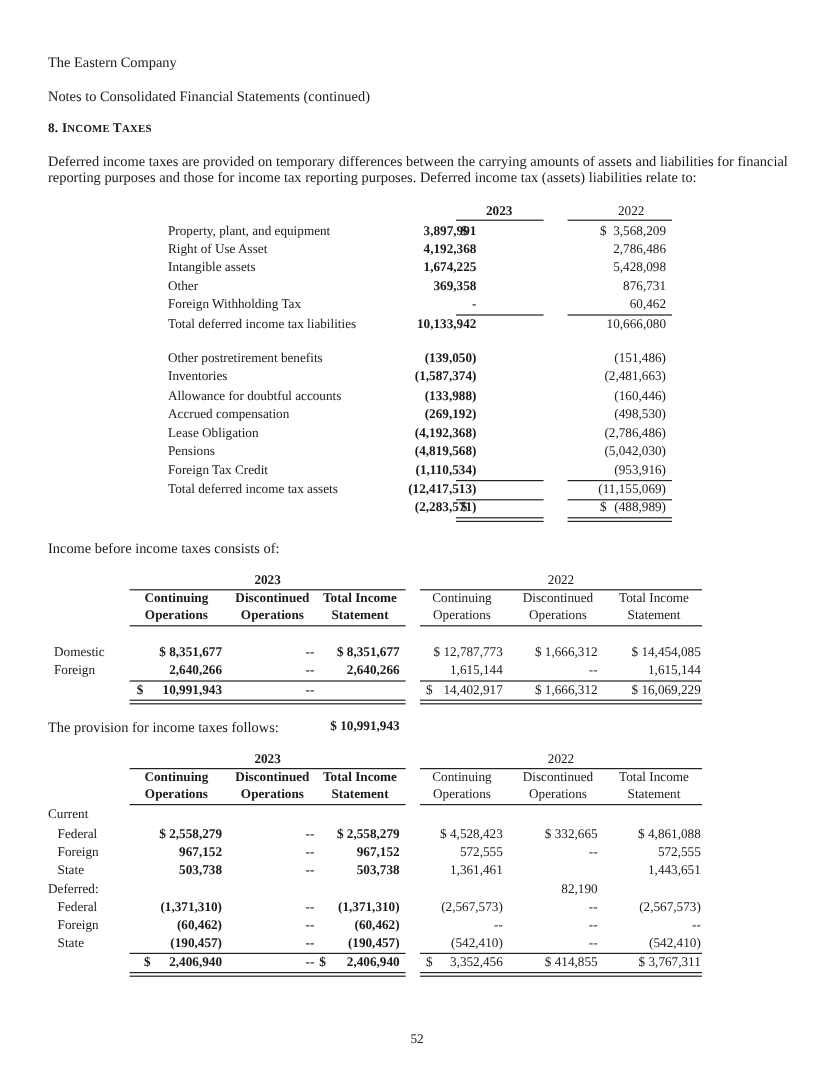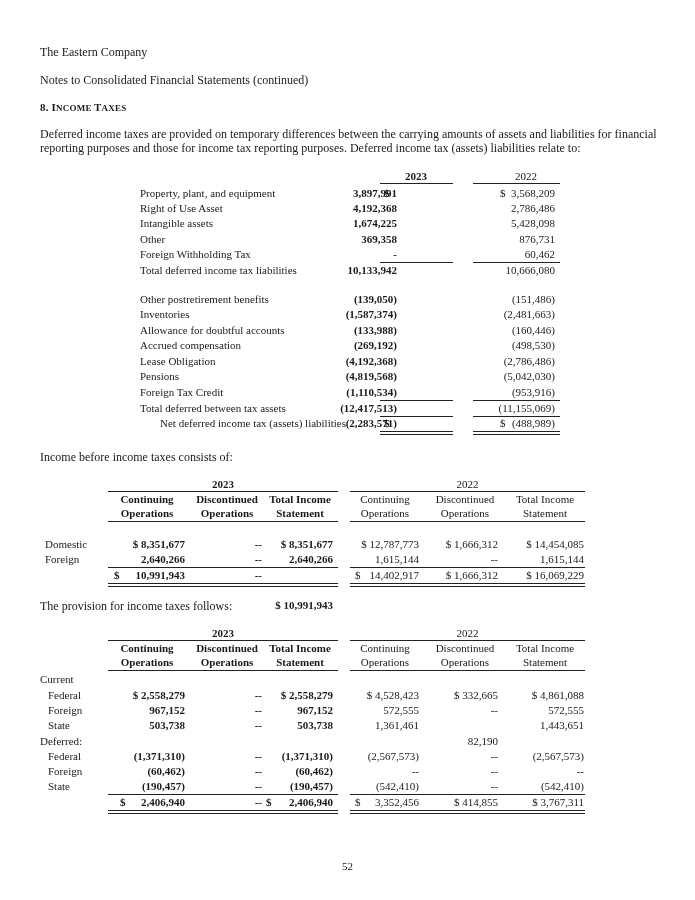--- a/index.html
+++ b/index.html
@@ -110,28 +110,27 @@
       <div class="dt-prev" style="">(5,042,030)</div>
     </div>
     <div class="dt-row" style="top:385px;">
       <div class="dt-label" style="">Foreign Tax Credit</div>
       <div class="dt-cur" style="">(1,110,534)</div>
       <div class="dt-prev" style="">(953,916)</div>
     </div>
     <div class="hr" style="left:380px; top:400px; width:73px;"></div>
     <div class="hr" style="left:473px; top:400px; width:87px;"></div>
     <div class="dt-row" style="top:401px;">
-      <div class="dt-label" style="">Total deferred between tax assets</div>
+      <div class="dt-label" style="">Total deferred income tax assets</div>
       <div class="dt-cur" style="">(12,417,513)</div>
       <div class="dt-prev" style="">(11,155,069)</div>
     </div>
     <div class="hr" style="left:380px; top:416px; width:73px;"></div>
     <div class="hr" style="left:473px; top:416px; width:87px;"></div>
     <div class="dt-row" style="top:416px;">
-      <div class="dt-label" style="left:20px;">Net deferred income tax (assets) liabilities</div>
       <div class="dt-s1" style="">$</div>
       <div class="dt-s2" style="">$</div>
       <div class="dt-cur" style="">(2,283,571)</div>
       <div class="dt-prev" style="">(488,989)</div>
     </div>
     <div class="hr2" style="left:380px; top:431px; width:73px;"></div>
     <div class="hr2" style="left:473px; top:431px; width:87px;"></div>
   </div>
 
 <div class="abs p" style="top:450px;">Income before income taxes consists of:</div>

